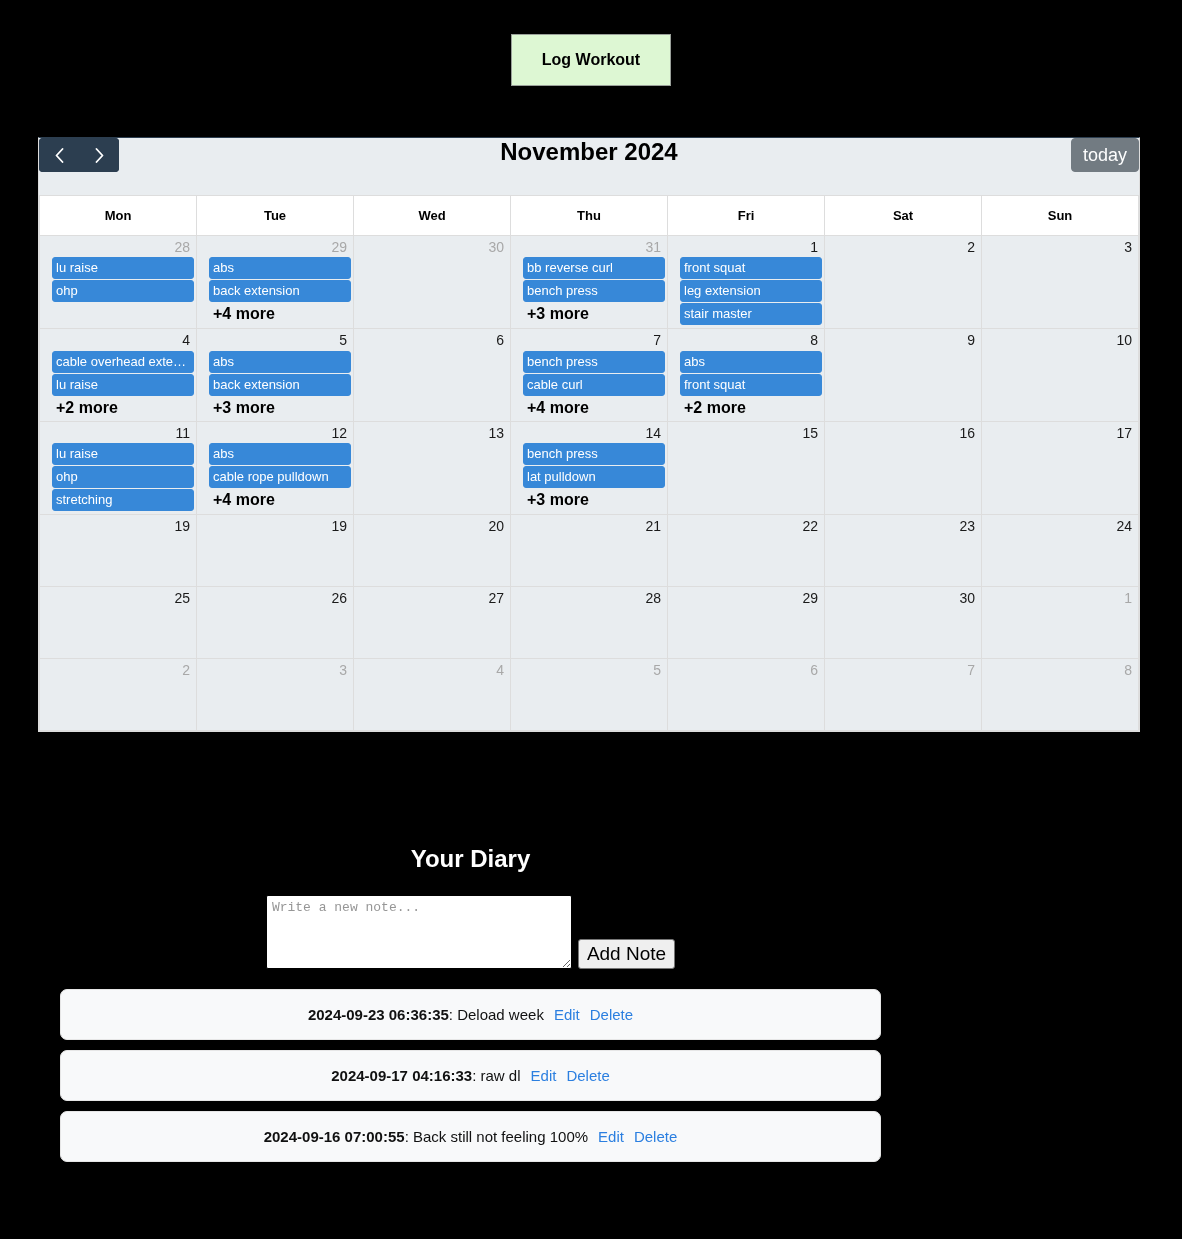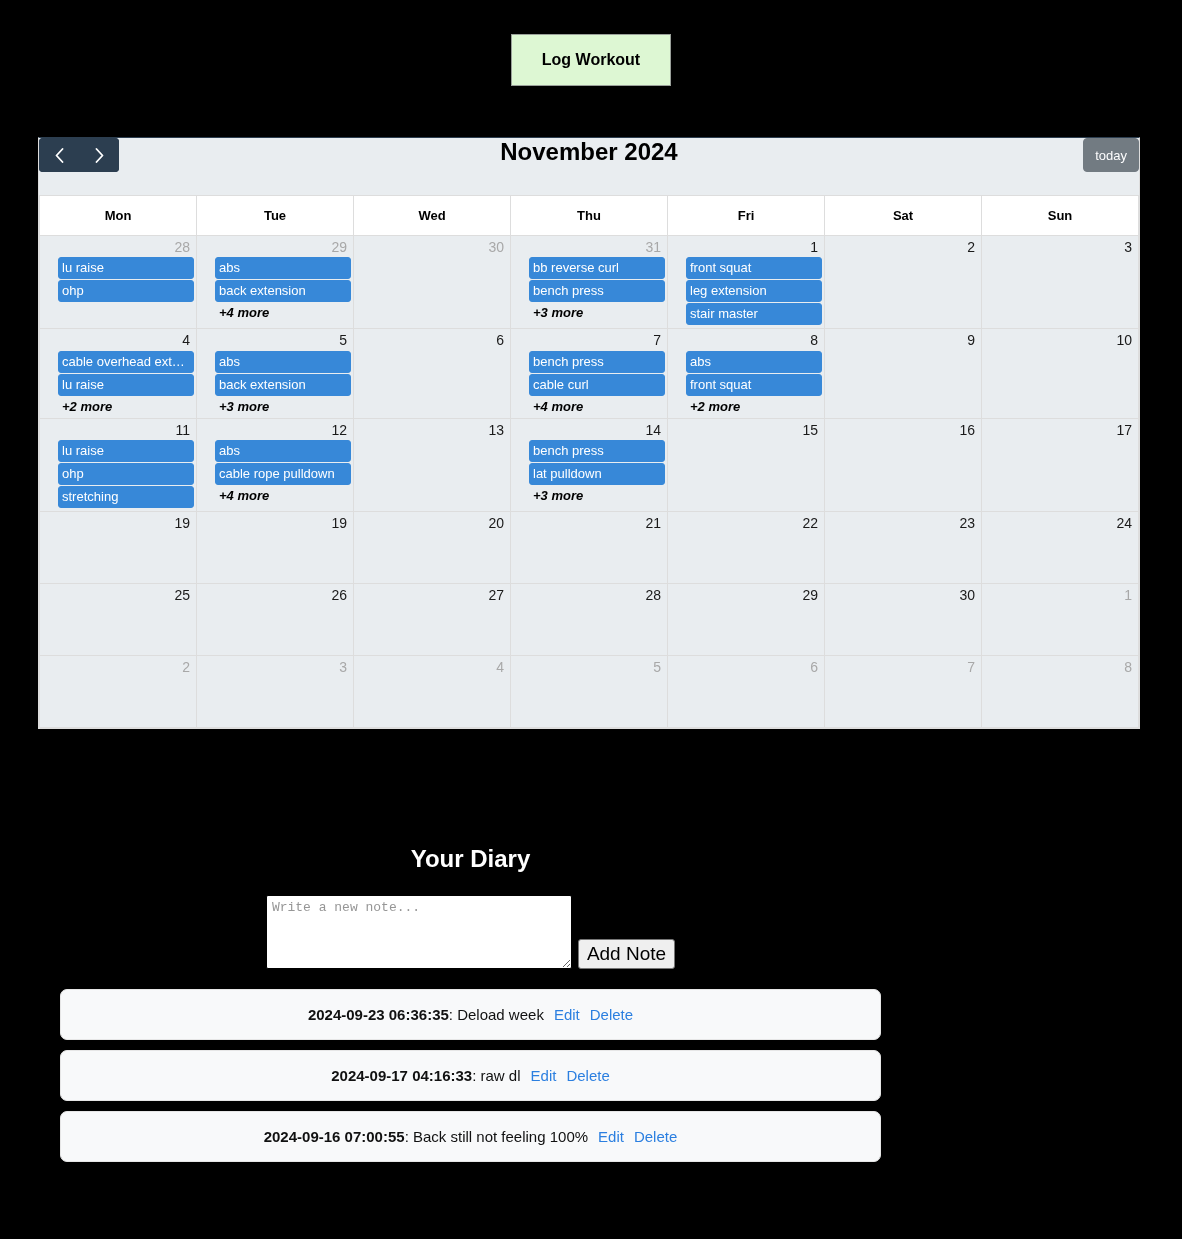--- a/index.html
+++ b/index.html
@@ -83,21 +83,21 @@
     color: #000;
     pointer-events: none;
   }
   .today-btn {
     margin-left: auto;
     margin-right: 0px;
     background: #6c757d;
     border: 1px solid #6c757d;
     color: #fff;
     border-radius: 4px;
-    font-size: 13px;
+    font-size: 18px;
     height: 34px;
     padding: 0 11px;
     cursor: default;
     opacity: .95;
     font-family: "Liberation Sans", sans-serif;
   }
 
   table.cal-table {
     width: 100%;
     border-collapse: collapse;
@@ -122,42 +122,41 @@
   }
   td.today-cell { background: #edead9; }
   .daynum {
     text-align: right;
     font-size: 14px;
     color: #1a1a1a;
     padding: 4px 6px 2px 0;
     line-height: 1.1;
   }
   .daynum.other { color: #a8a8a8; }
-  .events { padding: 0 2px 2px 18px; }
+  .events { padding: 0 2px 2px 12px; }
   .event {
     background: #3788d8;
     border: 1px solid #3788d8;
     border-radius: 3px;
     color: #ffffff;
     font-size: 13px;
     line-height: 16px;
     padding: 2px 3px;
     margin-bottom: 1px;
     overflow: hidden;
     white-space: nowrap;
     text-overflow: ellipsis;
     cursor: pointer;
   }
   .more-link {
-    font-size: 13px;
+    font-size: 16px;
     color: #000;
     padding: 2px 4px;
     cursor: pointer;
     font-weight: 600;
-    font-style: italic;
   }
 
   
   .diary-title {
     margin: 0;
     padding-top: 60px;
     text-align: center;
     color: #ffffff;
     font-size: 24px;
     font-weight: bold;

